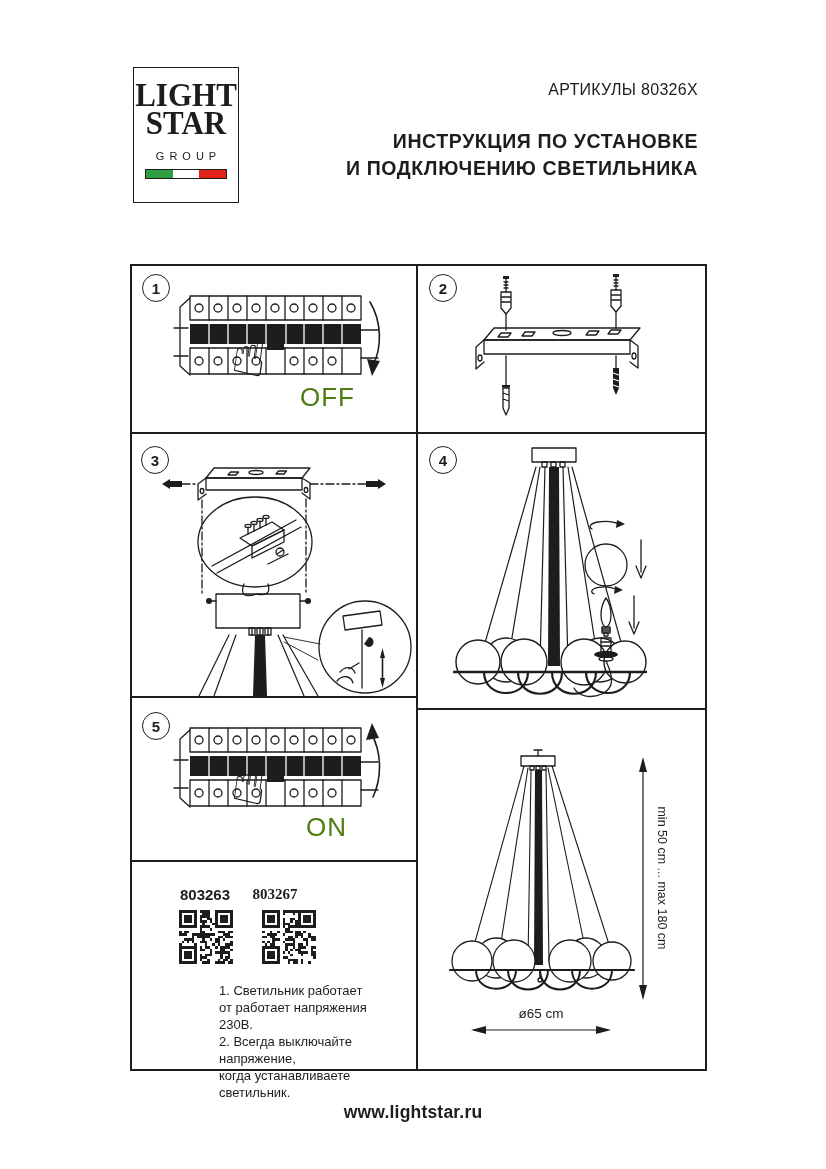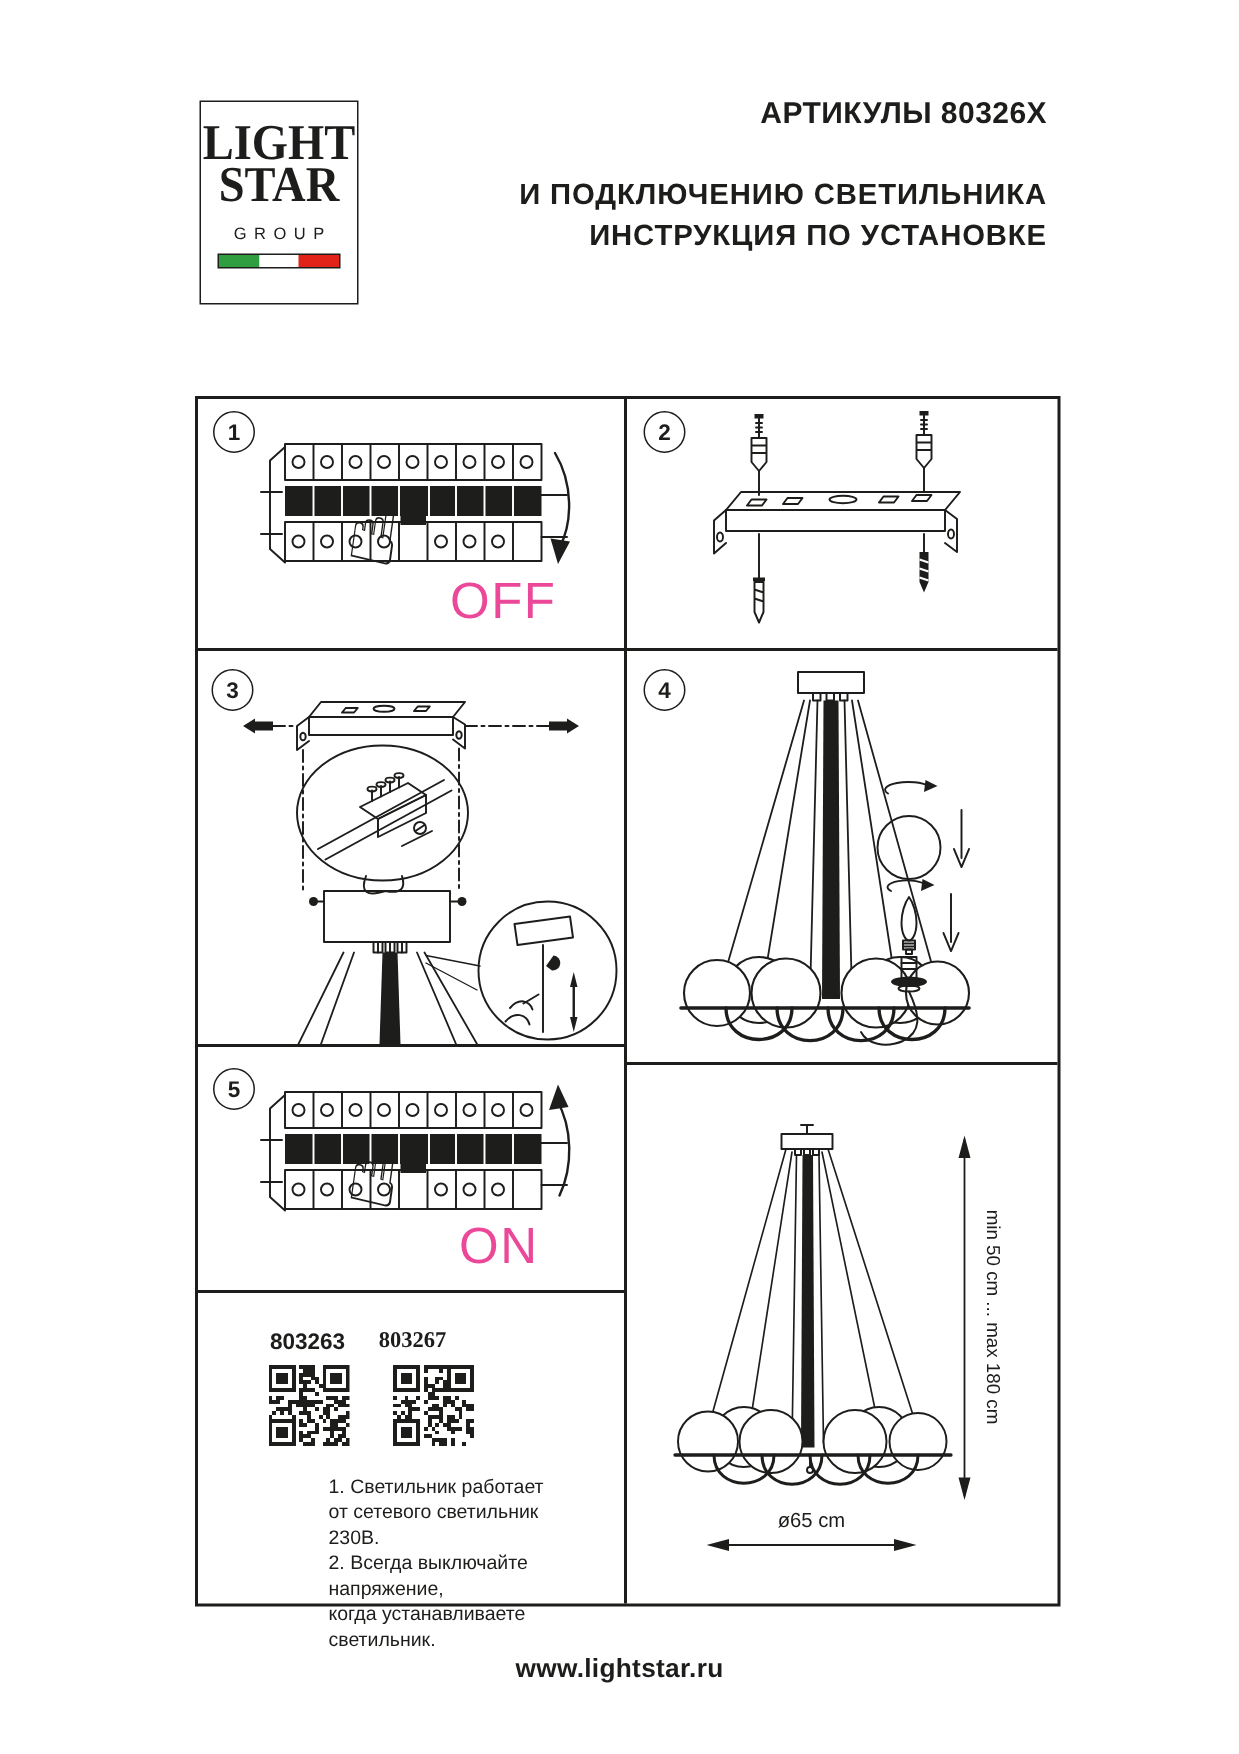--- a/index.html
+++ b/index.html
@@ -10,35 +10,35 @@
         border:1.5px solid #1d1d1b;text-align:center;box-sizing:border-box;}
   .logo-word{font-family:"Liberation Serif",serif;font-weight:700;font-size:31px;
         line-height:28px;letter-spacing:0px;transform:scaleY(1.08);}
   .logo-light{margin-top:13px;}
   .logo-group{font-size:11px;letter-spacing:5px;margin-top:13px;padding-left:5px;}
   .logo-flag{display:flex;width:80px;height:8px;margin:7px auto 0;
         border:1px solid #1d1d1b;box-sizing:content-box;}
   .logo-flag span{flex:1;}
   .titles{position:absolute;right:128px;top:57px;text-align:right;}
   .t-series{font-size:17px;font-weight:700;letter-spacing:.3px;}
-  .t-articles{font-size:20px;font-weight:700;letter-spacing:.3px;margin-top:8px;}
+  .t-articles{font-size:16px;font-weight:400;letter-spacing:.3px;margin-top:24px;}
   .t-instr{margin-top:29px;font-size:19.5px;font-weight:700;line-height:27px;letter-spacing:.6px;}
   
   .grid{position:absolute;left:130px;top:264px;width:577px;height:807px;
         border:2px solid #1d1d1b;box-sizing:border-box;}
   .divider{position:absolute;background:#1d1d1b;}
   .panel{position:absolute;}
   .badge{position:absolute;width:28px;height:28px;border:1.5px solid #1d1d1b;
         border-radius:50%;text-align:center;line-height:28px;font-size:15px;
         font-weight:700;box-sizing:border-box;background:#fff;}
   .art{position:absolute;left:0;top:0;}
   .ln{stroke:#1d1d1b;fill:none;stroke-width:1.3;stroke-linecap:round;stroke-linejoin:round;}
   .fb{fill:#1d1d1b;stroke:none;}
   .wl{stroke:#ffffff;fill:none;stroke-width:1.3;}
-  .switch-label{position:absolute;font-size:34px;letter-spacing:1px;color:#ec4899;}
+  .switch-label{position:absolute;font-size:26px;letter-spacing:1px;color:#4d7c0f;}
   .hand{position:absolute;font-family:"DejaVu Sans",sans-serif;font-size:58px;
         color:#1d1d1b;transform:rotate(8deg);line-height:1;}
   svg text{font-family:"Liberation Sans",sans-serif;fill:#1d1d1b;}
   
   .article-label{position:absolute;width:56px;text-align:center;font-size:15px;font-weight:700;}
   .qr{position:absolute;width:54px;height:54px;}
   .notes{position:absolute;left:44px;top:120px;font-size:13px;line-height:17px;margin-left:43px;}
   
   .footer{position:absolute;left:0;right:0;top:1102px;text-align:center;
         font-size:17.5px;font-weight:700;letter-spacing:.2px;}
@@ -55,22 +55,22 @@
     <div class="logo-flag">
       <span style="background:#2f9e41"></span>
       <span style="background:#ffffff"></span>
       <span style="background:#e2231a"></span>
     </div>
   </div>
 
   <div class="titles">
     <div class="t-articles">АРТИКУЛЫ 80326X</div>
     <div class="t-instr">
+      <div>ИНСТРУКЦИЯ ПО УСТАНОВКЕ</div>
       <div>И ПОДКЛЮЧЕНИЮ СВЕТИЛЬНИКА</div>
-      <div>ИНСТРУКЦИЯ ПО УСТАНОВКЕ</div>
     </div>
   </div>
 
   <div class="grid">
 
     <div class="divider" style="left:284px;top:0;width:2px;height:803px;"></div>
     <div class="divider" style="left:0;top:166px;width:286px;height:2px;"></div>
     <div class="divider" style="left:0;top:430px;width:286px;height:2px;"></div>
     <div class="divider" style="left:0;top:594px;width:286px;height:2px;"></div>
     <div class="divider" style="left:284px;top:166px;width:289px;height:2px;"></div>
@@ -767,21 +767,21 @@
               <rect x="10" y="20" width="1" height="1"></rect>
               <rect x="12" y="20" width="1" height="1"></rect>
               <rect x="13" y="20" width="1" height="1"></rect>
               <rect x="15" y="20" width="1" height="1"></rect>
               <rect x="18" y="20" width="1" height="1"></rect>
             </g>
           </svg>
         </div>
       <div class="notes">
         <div>1. Светильник работает</div>
-        <div>от сетевого светильник 230В.</div>
+        <div>от работает напряжения 230В.</div>
         <div>2. Всегда выключайте напряжение,</div>
         <div>когда устанавливаете светильник.</div>
       </div>
     </section>
 
     <section class="panel" style="left:286px;top:444px;width:287px;height:359px;">
       <svg class="art" width="287" height="359" viewBox="0 0 287 359">
         <g class="ln">
           <path d="M120,40 V46 M116,40 H124"></path>
           <rect x="103" y="46" width="34" height="10"></rect>

